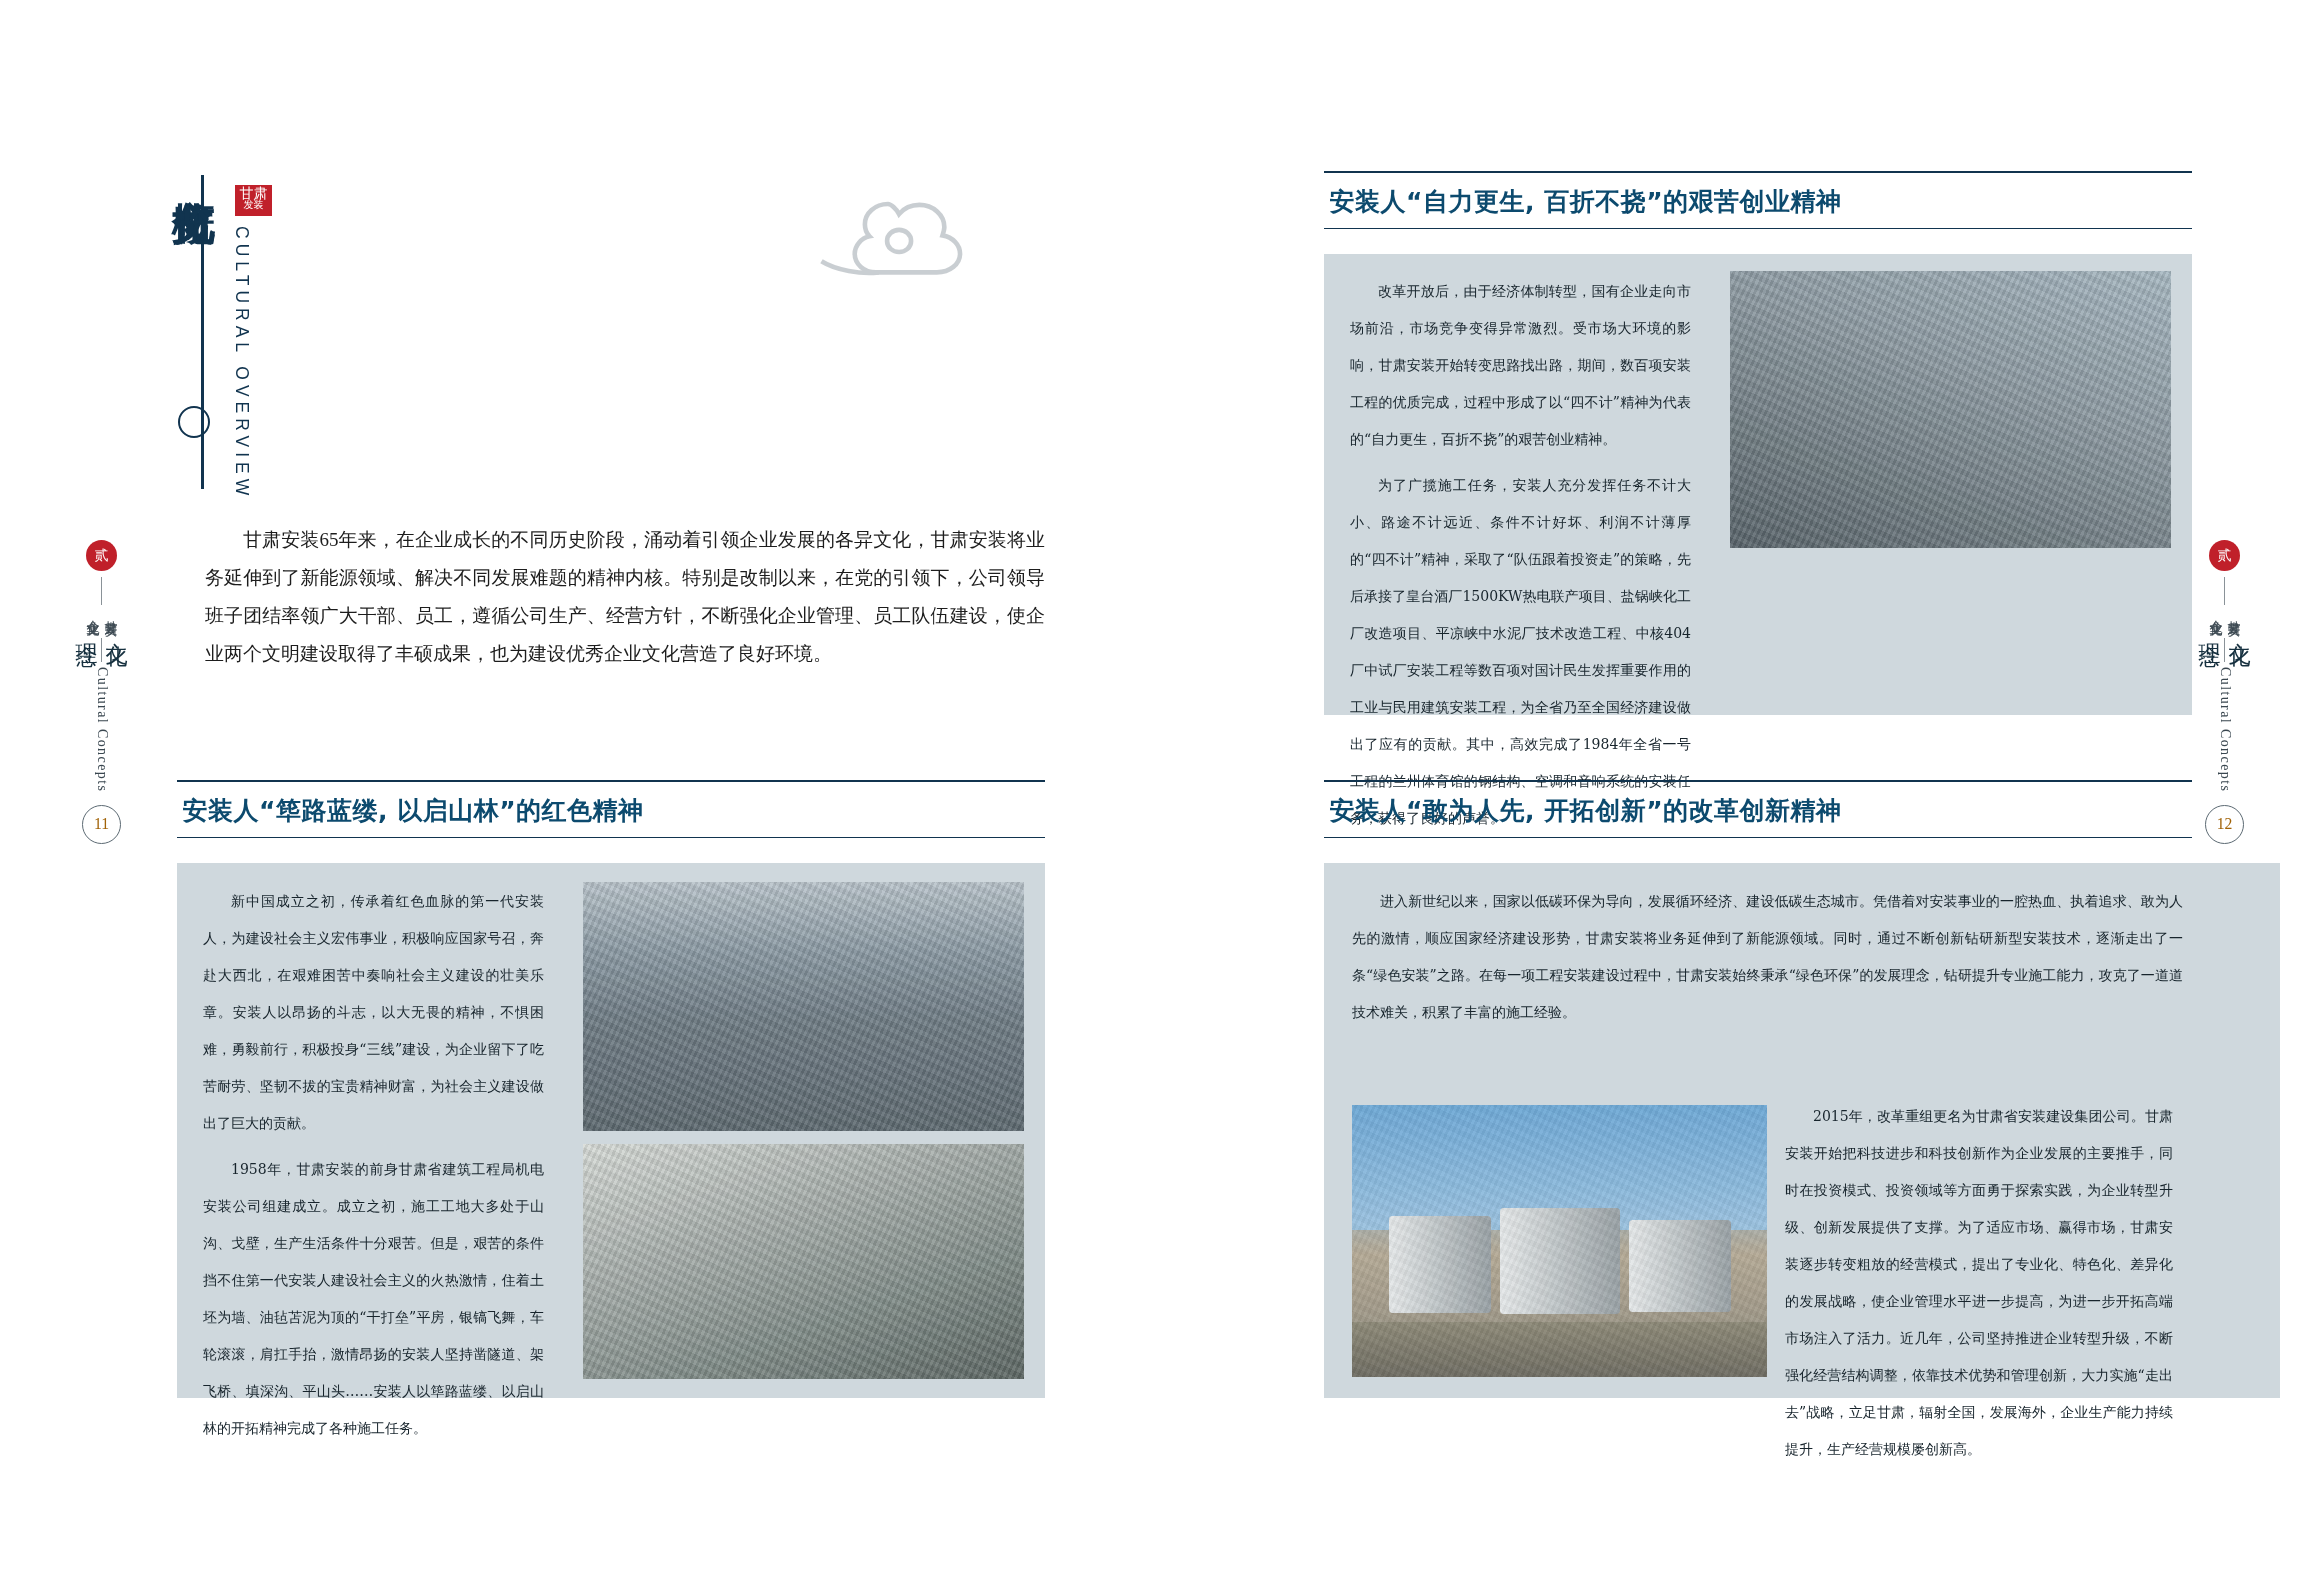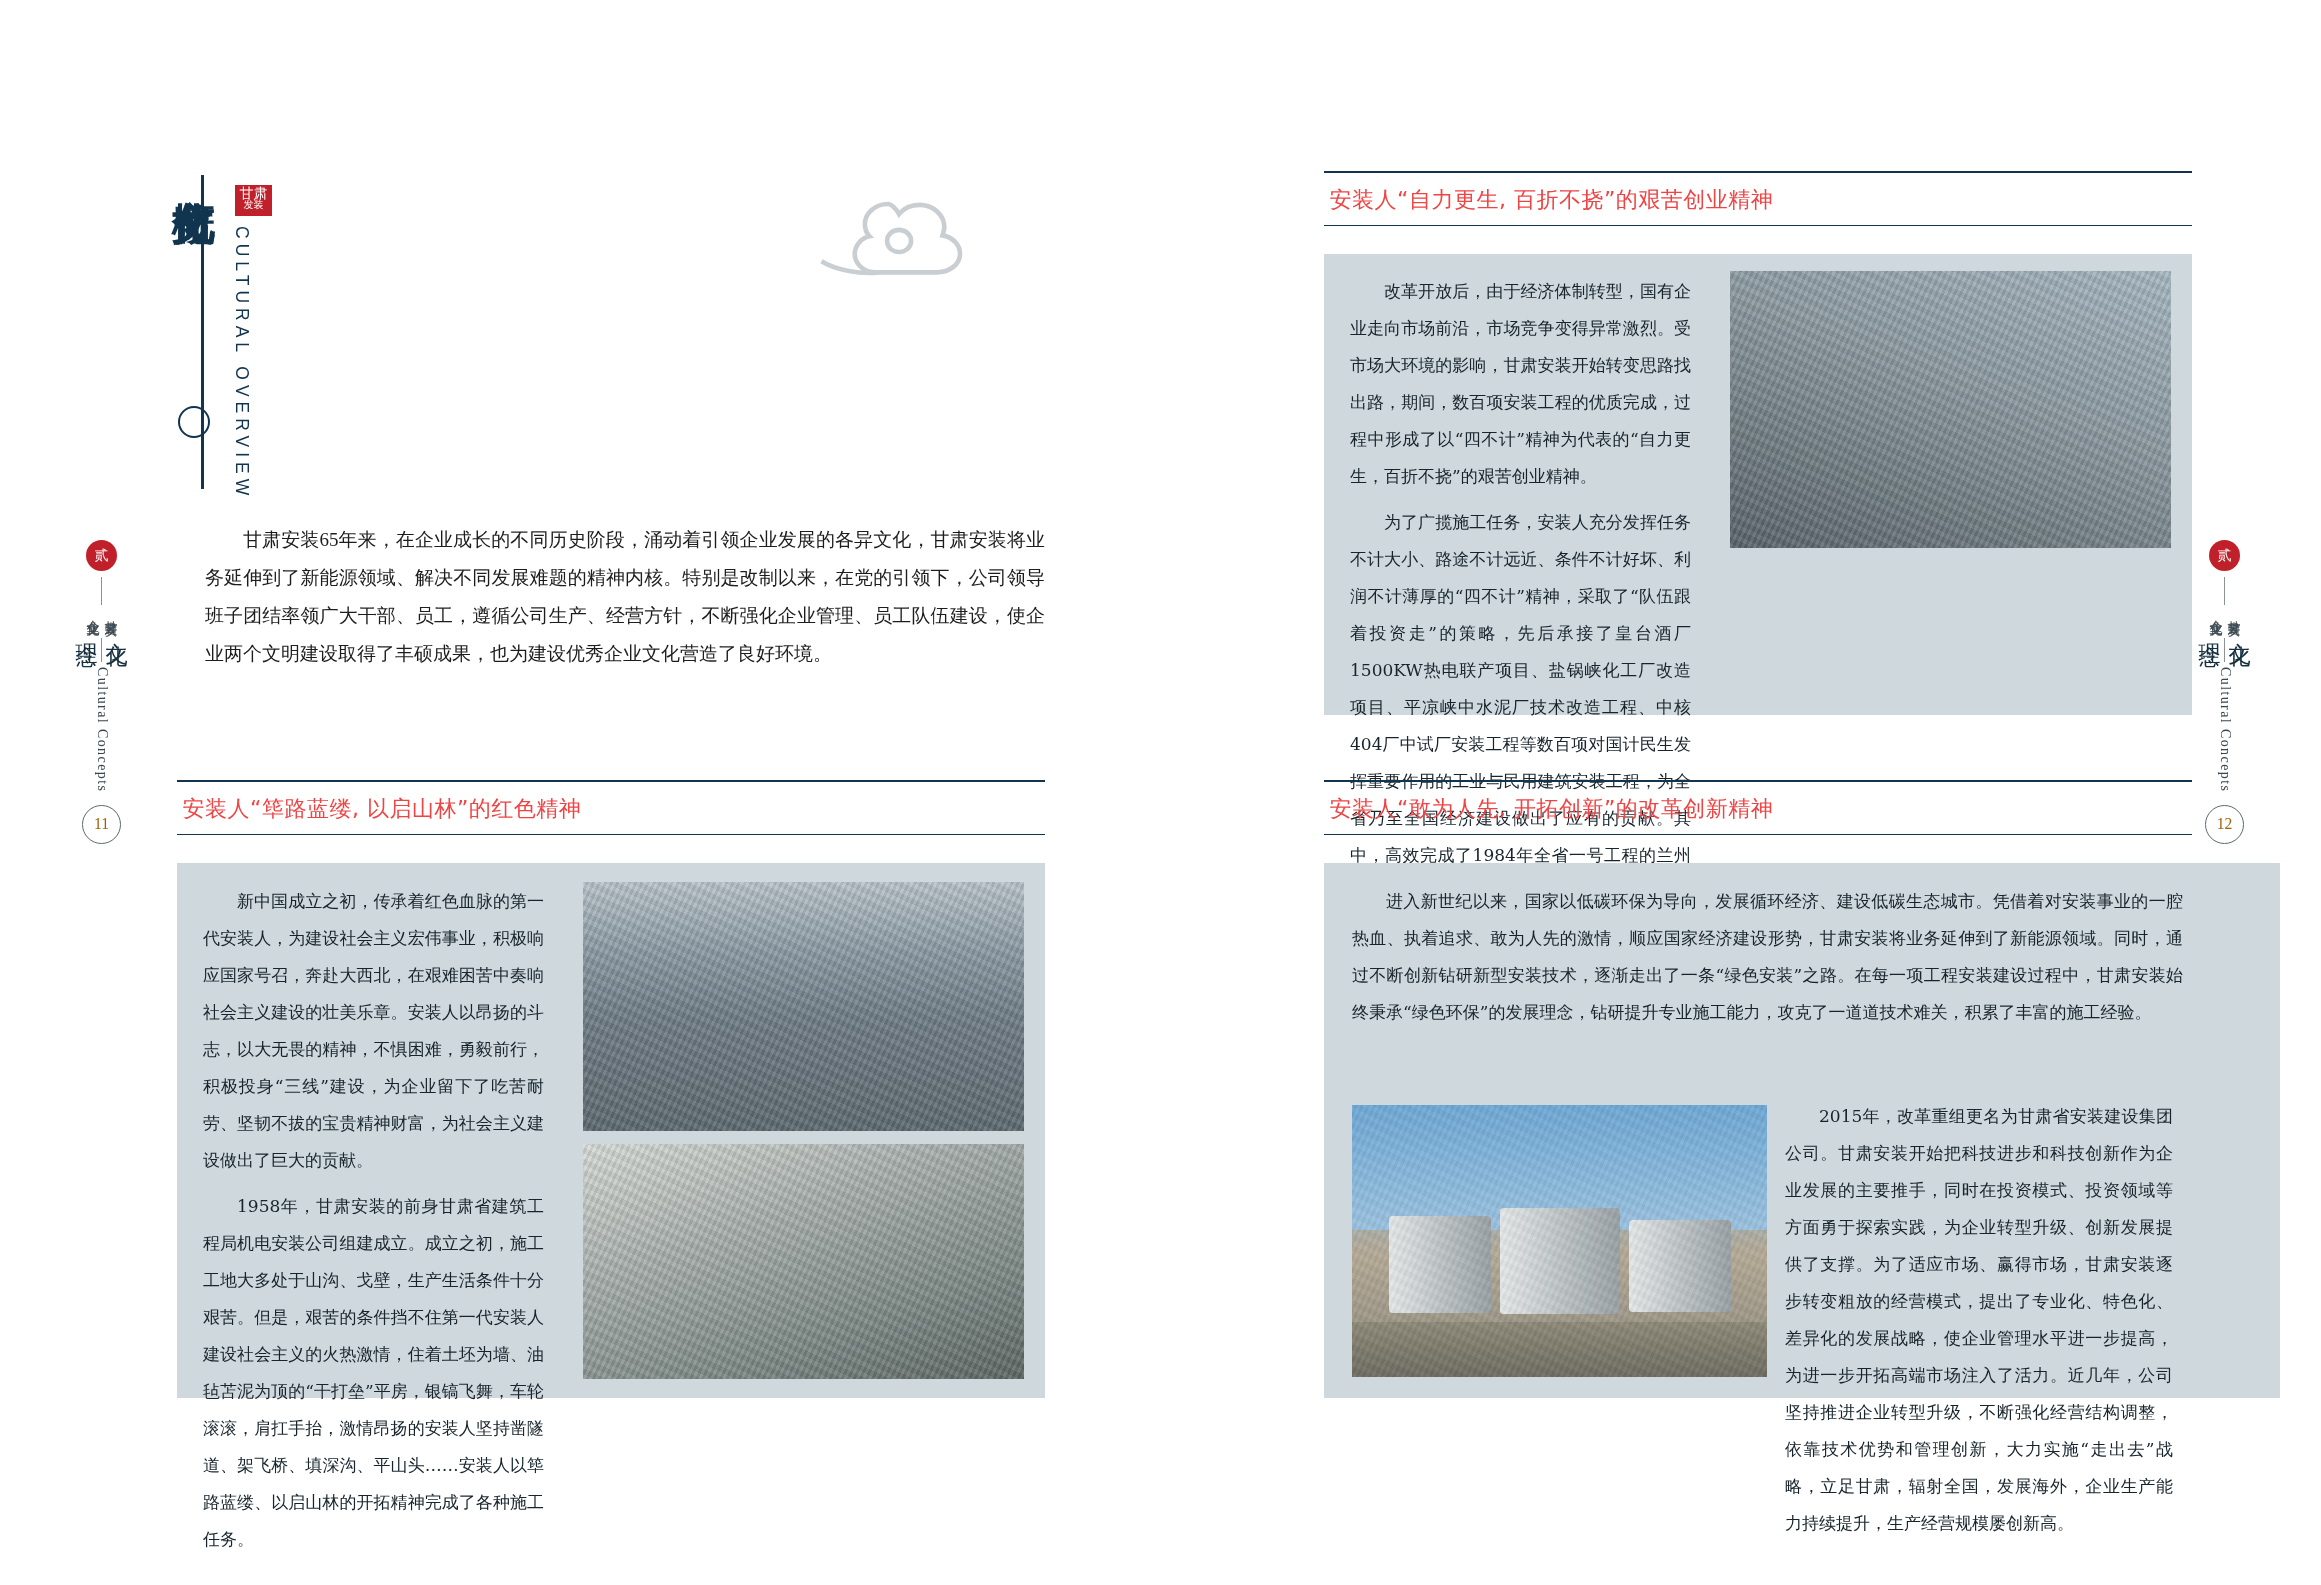--- a/index.html
+++ b/index.html
@@ -15,25 +15,25 @@
   .logo-badge{position:absolute;left:235px;top:185px;width:37px;height:31px;background:#c0202a;color:#fff;font-family:"DejaVu Sans",sans-serif;font-size:11px;line-height:14px;text-align:center;padding-top:1.8px;box-sizing:border-box;letter-spacing:0;}
 
   .cloud{position:absolute;left:803px;top:189px;width:194px;height:102px;opacity:.45;}
 
   .intro{position:absolute;left:205px;top:521px;width:840px;font-size:19px;line-height:38px;color:#1d1d1d;text-align:justify;}
   .intro p{margin:0 0 13px 0;text-indent:2em;}
 
   
   .sec-head{position:absolute;}
   .sec-head .line-top{height:1.8px;background:#11344f;width:100%;}
-  .sec-head .htext{font-family:"DejaVu Sans",sans-serif;font-weight:normal;font-size:22px;color:#ef4444;padding:12px 0 10px 5.5px;letter-spacing:0.5px;}
+  .sec-head .htext{font-family:"DejaVu Sans",sans-serif;font-weight:bold;font-size:25px;color:#0c4a6e;padding:12px 0 10px 5.5px;letter-spacing:0.5px;}
   .sec-head .line-bot{height:0.9px;background:#11344f;width:100%;}
 
   .panel{position:absolute;background:#cfd8dd;}
-  .panel .ptext{font-family:"DejaVu Serif",serif;font-size:17px;line-height:37px;color:#17242c;text-align:justify;}
+  .panel .ptext{font-family:"DejaVu Serif",serif;font-size:14px;line-height:37px;color:#17242c;text-align:justify;}
   .panel .ptext p{margin:0 0 9.2px 0;text-indent:2em;}
 
   .photo{position:absolute;background:#7d858b;overflow:hidden;}
 
   
   .sidetab{position:absolute;width:65px;text-align:center;}
   .sidetab .dot{width:31px;height:31px;border-radius:50%;background:#c0202a;color:#fff;font-family:"DejaVu Sans",sans-serif;font-size:14px;line-height:31px;margin:0 auto;}
   .sidetab .vline{width:0.9px;height:28px;background:#8a9298;margin:5.5px auto;}
   .sidetab .vtxt{writing-mode:vertical-rl;text-orientation:upright;font-family:"DejaVu Sans",sans-serif;font-size:13px;color:#3a4750;margin:0 auto;letter-spacing:0.9px;}
   .sidetab .vtxt-big{writing-mode:vertical-rl;text-orientation:upright;font-family:"DejaVu Serif",serif;font-size:22px;color:#16303f;margin:0 auto;letter-spacing:3.7px;}

